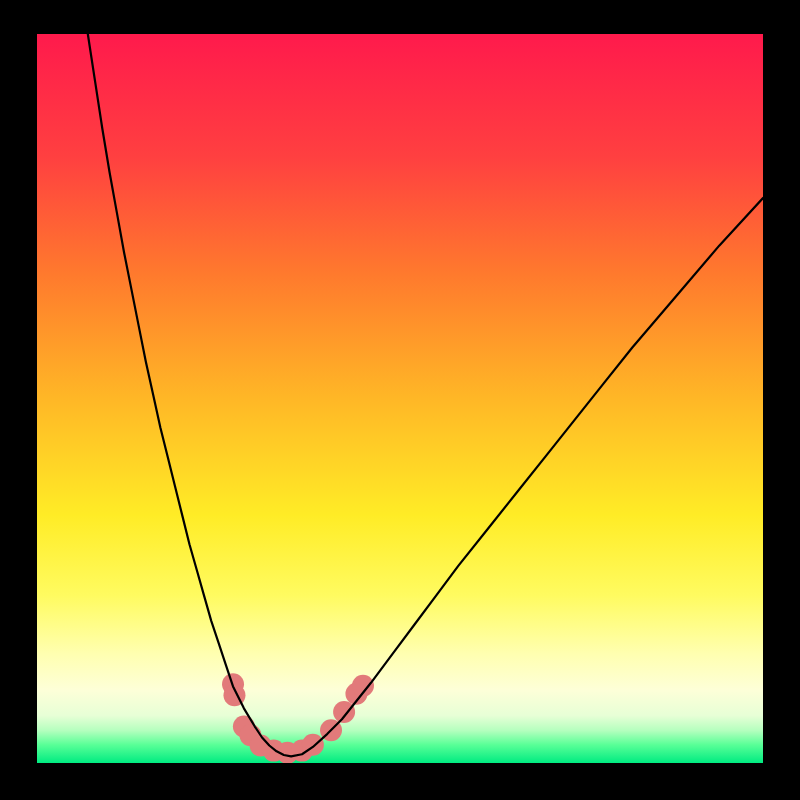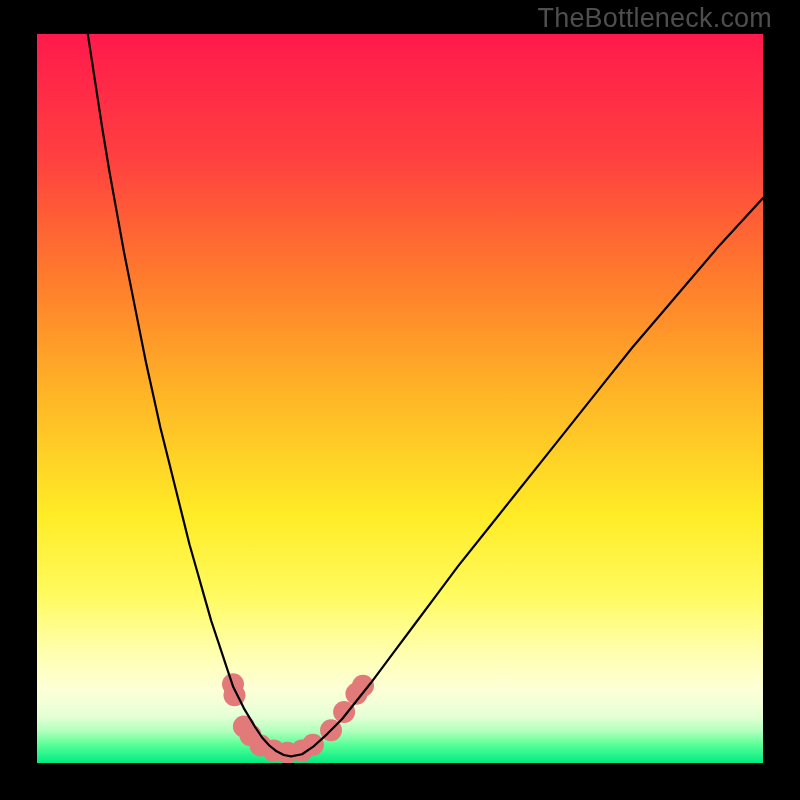--- a/index.html
+++ b/index.html
@@ -76,15 +76,14 @@
           <circle cx="275.88" cy="710.77" r="11" fill="#e27a7a"></circle>
           <circle cx="294.03" cy="696.20" r="11" fill="#e27a7a"></circle>
           <circle cx="307.10" cy="677.97" r="11" fill="#e27a7a"></circle>
           <circle cx="319.44" cy="659.75" r="11" fill="#e27a7a"></circle>
           <circle cx="325.97" cy="651.73" r="11" fill="#e27a7a"></circle>
         </g>
       <path id="curve-path" fill="none" d="M50.82 0.00 L58.08 47.38 L65.34 94.77 L72.60 138.51 L79.86 178.61 L87.12 218.70 L94.38 255.15 L101.64 291.60 L108.90 328.05 L116.16 360.86 L123.42 393.66 L130.68 422.82 L137.94 451.98 L145.20 481.14 L152.46 510.30 L159.72 535.82 L166.98 561.33 L174.24 586.85 L181.50 608.72 L188.76 630.59 L196.02 652.46 L206.91 674.33 L217.80 692.55 L225.06 703.49 L232.32 711.50 L239.58 717.34 L246.84 720.98 L254.10 722.44 L264.99 720.25 L275.88 712.96 L290.40 699.84 L304.92 685.26 L319.44 667.03 L333.96 648.81 L355.74 619.65 L377.52 590.49 L399.30 561.33 L421.08 532.17 L450.12 495.72 L479.16 459.27 L508.20 422.82 L537.24 386.37 L566.28 349.92 L595.32 313.47 L638.88 262.44 L682.44 211.41 L726.00 164.02" stroke="#000000" stroke-width="2.2" stroke-linecap="round" stroke-linejoin="round"></path>
     </svg>
   </div>
 
-  <div class="watermark">TheBottleneck.com</div>
 
 </div>
 
 </body></html>

